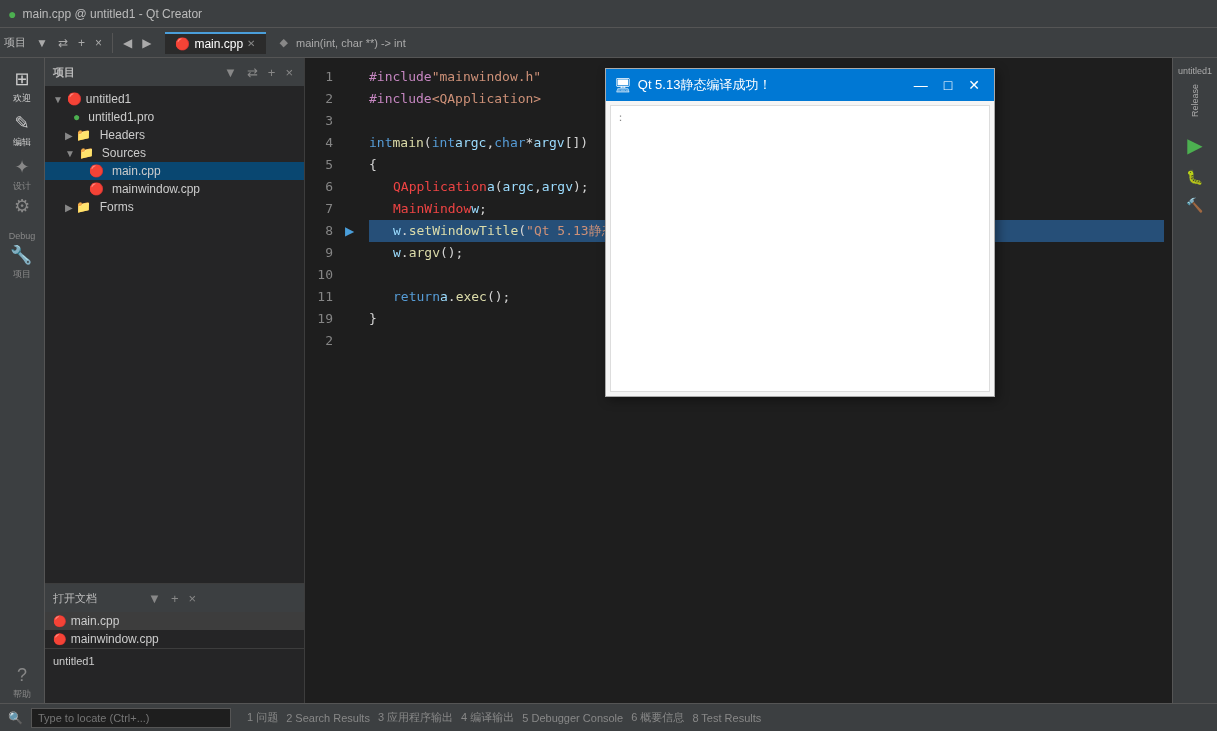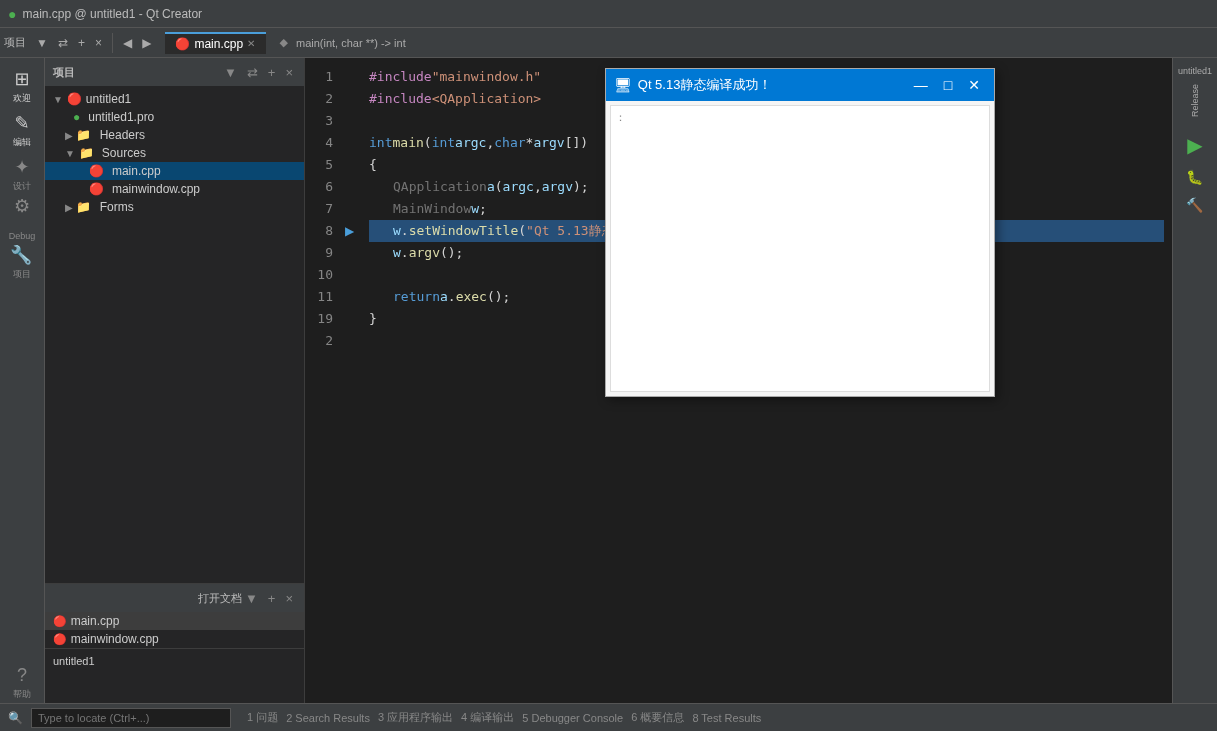--- a/index.html
+++ b/index.html
@@ -34,38 +34,38 @@
     .sidebar-header { background: #3c3f41; padding: 4px 8px; font-size: 11px; color: #bbb; display: flex; align-items: center; justify-content: space-between; height: 28px; }
     .sidebar-header-title { font-size: 11px; font-weight: bold; color: #bbb; }
     .sidebar-header-actions { display: flex; gap: 4px; }
     .sidebar-header-btn { background: none; border: none; color: #888; cursor: pointer; font-size: 13px; padding: 1px 3px; }
     .tree-view { padding: 4px 0; }
     .tree-item { padding: 2px 4px 2px 8px; cursor: pointer; display: flex; align-items: center; gap: 4px; color: #ccc; font-size: 12px; white-space: nowrap; }
     .tree-item.selected { background: #094771; }
     .tree-item .chevron { font-size: 10px; color: #888; }
 
     #open-docs { height: 120px; border-top: 1px solid #3d3d3d; overflow: hidden; }
-    .open-docs-header { background: #3c3f41; padding: 11px 8px; font-size: 11px; color: #bbb; display: flex; align-items: center; justify-content: flex-end; height: 28px; }
+    .open-docs-header { background: #3c3f41; padding: 11px 8px; font-size: 11px; color: #bbb; display: flex; align-items: center; justify-content: flex-start; height: 28px; gap: 48px; }
     .open-doc-item { padding: 2px 8px; cursor: pointer; display: flex; align-items: center; gap: 4px; color: #ccc; font-size: 12px; }
     .open-doc-item.selected { background: #3d3d3d; }
     .open-doc-icon { color: #e8a951; font-size: 11px; }
 
     
     #editor { flex: 1; background: #1e1e1e; display: flex; flex-direction: column; position: relative; }
     #editor-content { flex: 1; display: flex; overflow: hidden; }
     #line-numbers { background: #1e1e1e; color: #858585; font-family: 'Consolas', monospace; font-size: 13px; padding: 8px 12px 8px 8px; text-align: right; line-height: 22px; min-width: 40px; user-select: none; }
     #code-area { flex: 1; font-family: 'Consolas', monospace; font-size: 13px; line-height: 22px; padding: 8px 8px; overflow: auto; color: #d4d4d4; }
     .code-line { display: flex; align-items: baseline; position: relative; min-height: 22px; }
     .code-line.highlighted { background: #264f78; }
 
     
     .kw { color: #569cd6; }
     .fn { color: #dcdcaa; }
     .str { color: #ce9178; }
-    .cn { color: #737373; }
+    .cn { color: #ef4444; }
     .nm { color: #9cdcfe; }
     .pp { color: #c586c0; }
     .inc { color: #ce9178; }
     .punc { color: #d4d4d4; }
 
     
     #float-window { position: absolute; top: 10px; left: 300px; width: 390px; background: #f0f0f0; border: 1px solid #aaa; box-shadow: 3px 3px 10px rgba(0,0,0,0.4); z-index: 100; }
     #float-titlebar { background: #0078d4; color: white; padding: 6px 8px; display: flex; align-items: center; justify-content: space-between; font-size: 13px; height: 32px; }
     #float-titlebar-left { display: flex; align-items: center; gap: 6px; }
     #float-titlebar-icon { font-size: 14px; }

